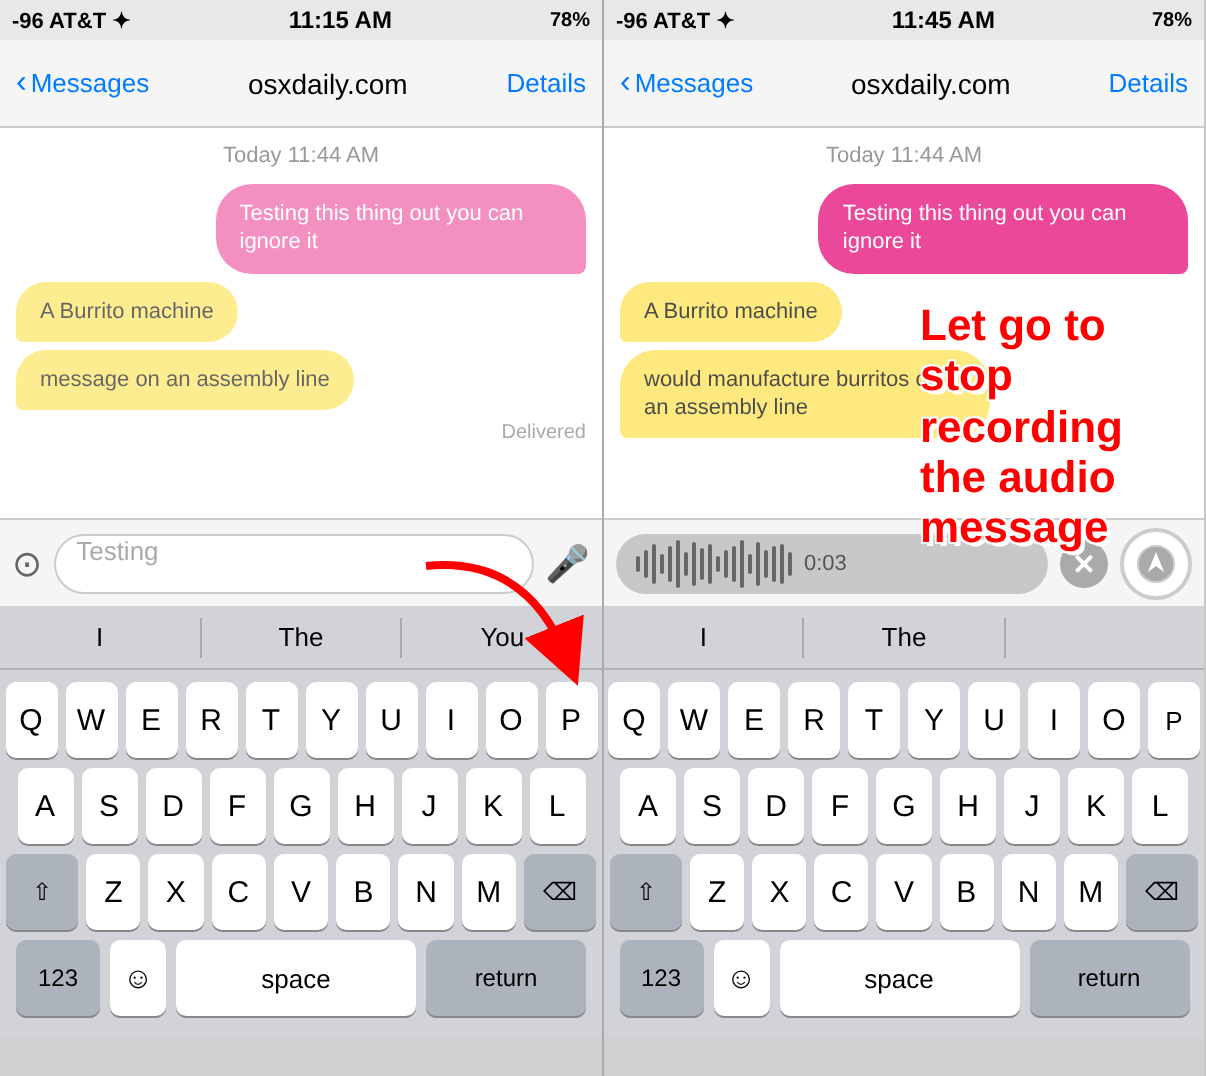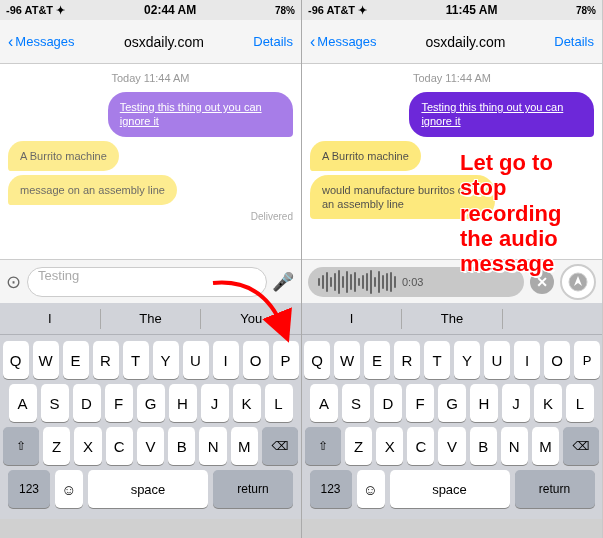--- a/index.html
+++ b/index.html
@@ -85,25 +85,24 @@
 
     .message-bubble {
       max-width: 65%;
       padding: 8px 12px;
       border-radius: 18px;
       font-size: 13px;
       line-height: 1.3;
       margin-bottom: 4px;
     }
     .message-out {
-      background: #6d28d9;
+      background: #ec4899;
       color: #fff;
       margin-left: auto;
       border-bottom-right-radius: 4px;
-      text-decoration: underline;
     }
     .message-in {
       background: #fde047;
       color: #000;
       margin-right: auto;
       border-bottom-left-radius: 4px;
     }
 
     .message-row {
       display: flex;
@@ -303,21 +302,21 @@
   </style>
 </head>
 <body>
 
 <div class="phone-container">
 
   <div class="status-bar">
     <div class="status-left">
       <span>-96 AT&amp;T ✦</span>
     </div>
-    <div class="status-center">02:44 AM</div>
+    <div class="status-center">11:15 AM</div>
     <div class="status-right">
       <span>78%</span>
     </div>
   </div>
 
   <div class="nav-bar">
     <div class="nav-back">
       <span class="nav-chevron">‹</span>
       <span>Messages</span>
     </div>

